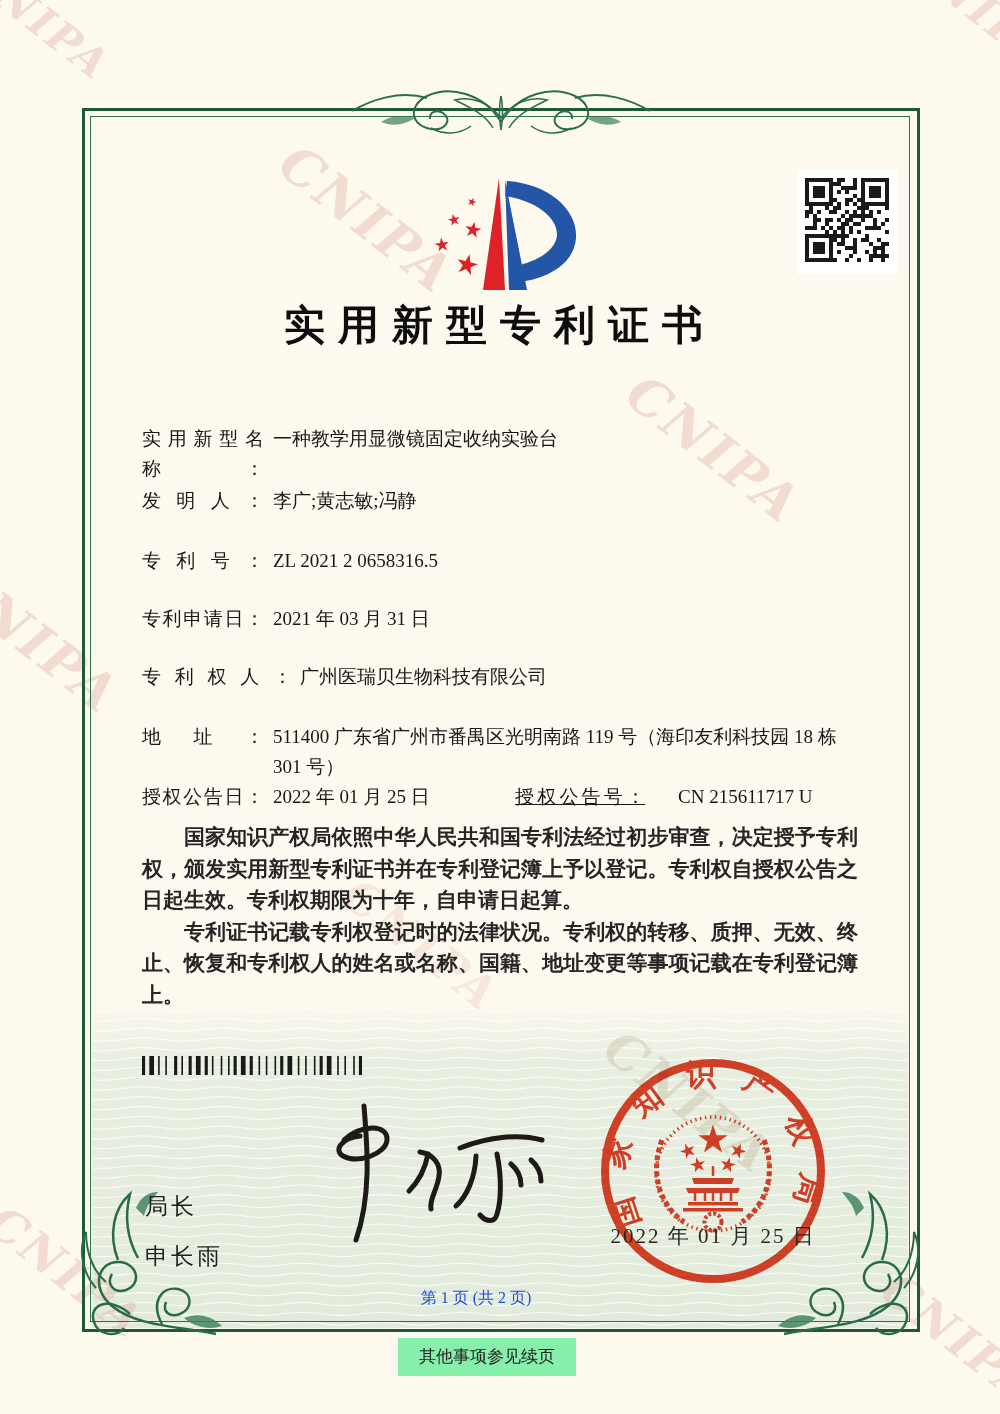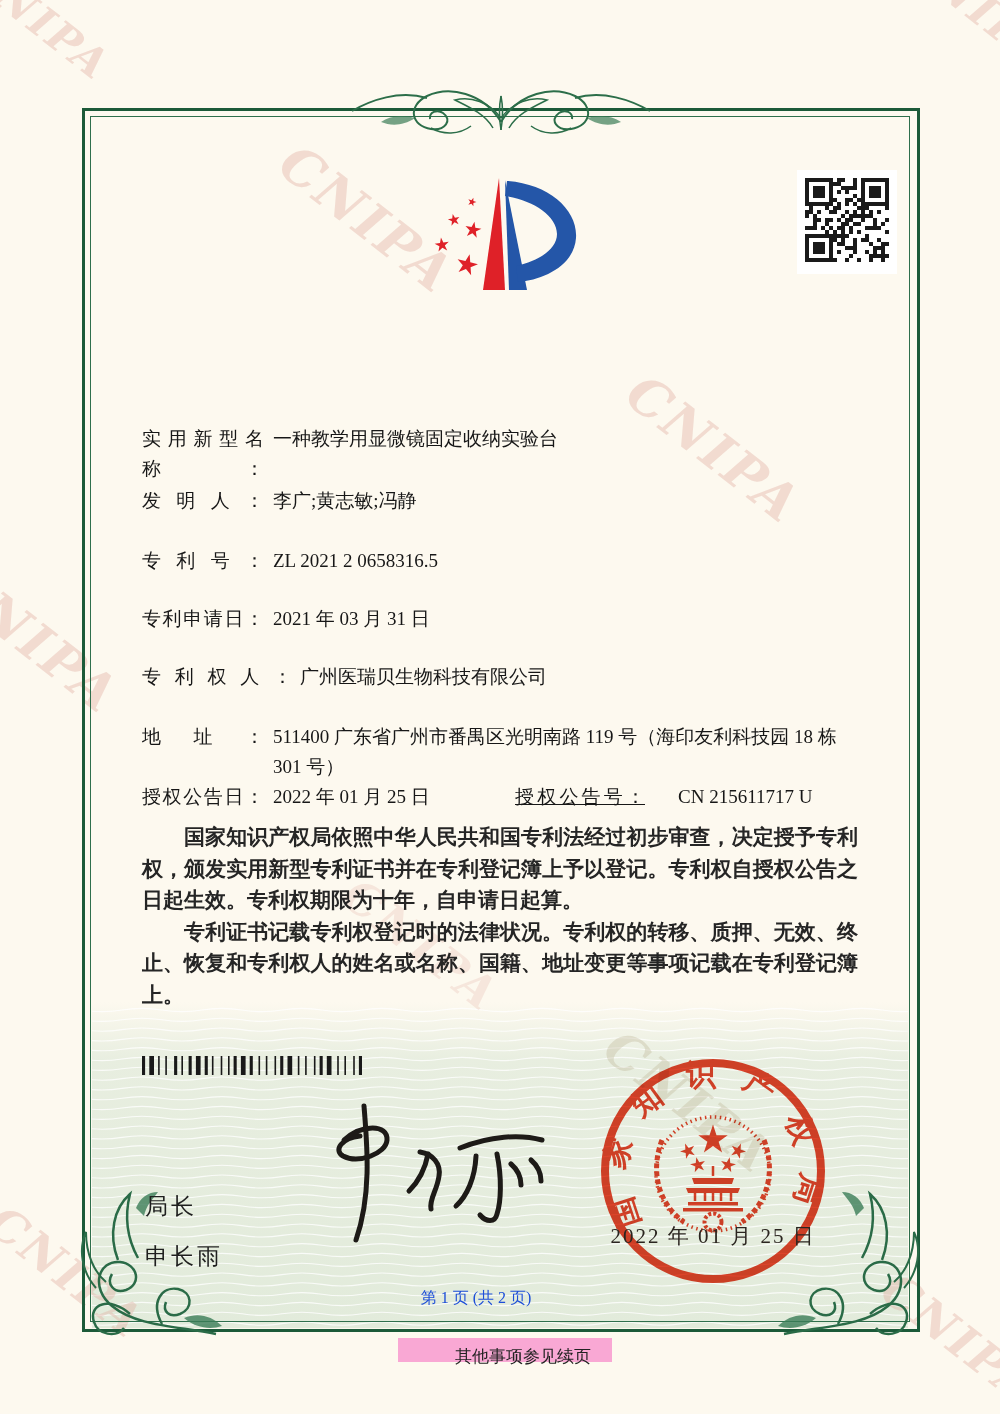--- a/index.html
+++ b/index.html
@@ -45,22 +45,22 @@
   .barcode{position:absolute; z-index:5; left:142px; top:1056px;}
   .director{position:absolute; z-index:5; left:145px; top:1191px; font-family:"Liberation Sans","DejaVu Sans",sans-serif;
     font-size:23px; color:#1f1f1f; letter-spacing:3px;}
   .director .name{margin-top:19px;text-align:center;}
   .signature{position:absolute; z-index:6; left:292px; top:1096px;}
   .seal{position:absolute; z-index:6; left:596px; top:1054px; mix-blend-mode:multiply; opacity:0.95;}
   .seal-date{position:absolute; z-index:7; left:596px; top:1222px; width:234px; text-align:center;
     font-size:21px; letter-spacing:2px; color:#2b2520;}
   .page-num{position:absolute; z-index:5; left:376px; top:1288px; width:200px; text-align:center;
     font-size:16px; color:#1d4ed8;}
-  .note-box{position:absolute; z-index:5; left:398px; top:1338px; width:178px; height:24px; line-height:38px;
-    background:#f9a8d4; text-align:center; font-size:17px; color:#222;padding-left:36px;}
+  .note-box{position:absolute; z-index:5; left:398px; top:1338px; width:178px; height:38px; line-height:38px;
+    background:#86efac; text-align:center; font-size:17px; color:#222;}
 </style>
 </head>
 <body>
 
 <div class="page">
 
   <div class="wm" style="left:-45px; top:-5px;  font-size:42px;">CNIPA</div>
   <div class="wm" style="left:265px; top:188px; font-size:52px;">CNIPA</div>
   <div class="wm" style="left:892px; top:-18px; font-size:44px;">CNIPA</div>
   <div class="wm" style="left:612px; top:418px; font-size:52px;">CNIPA</div>
@@ -396,20 +396,21 @@
           <rect x="20" y="80" width="4" height="4"></rect>
           <rect x="24" y="80" width="4" height="4"></rect>
           <rect x="28" y="80" width="4" height="4"></rect>
           <rect x="40" y="80" width="4" height="4"></rect>
           <rect x="52" y="80" width="4" height="4"></rect>
           <rect x="64" y="80" width="4" height="4"></rect>
           <rect x="76" y="80" width="4" height="4"></rect>
         </g>
       </svg></div>
 
+  <div class="title">实用新型专利证书</div>
 
   <div class="frow" style="top:424px">
     <span class="fl">实用新型名称：</span>
     <span class="fv">一种教学用显微镜固定收纳实验台</span>
   </div>
   <div class="frow" style="top:486px">
     <span class="fl">发明人：</span>
     <span class="fv">李广;黄志敏;冯静</span>
   </div>
   <div class="frow" style="top:546px">

